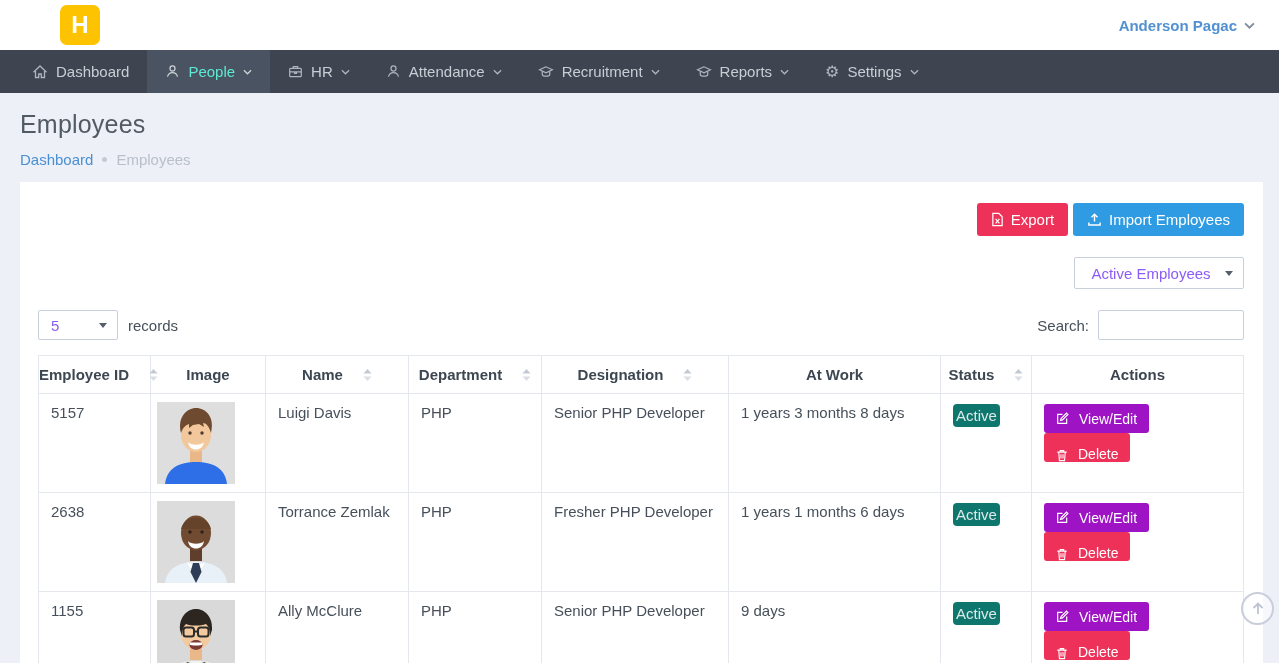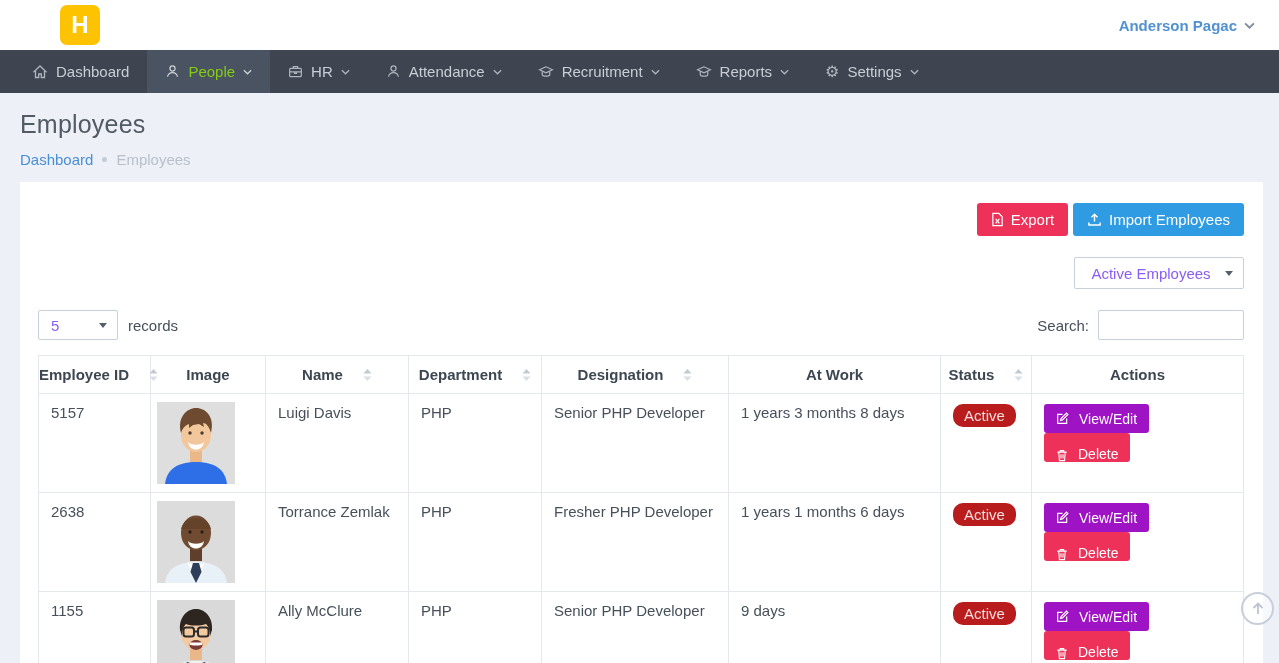--- a/index.html
+++ b/index.html
@@ -32,21 +32,21 @@
   
   .nav {
     height: 43px; background: #3e4551;
     display: flex; align-items: stretch; padding-left: 14px;
   }
   .nav-item {
     display: flex; align-items: center; gap: 8px;
     padding: 0 18px; color: #c9ced5; font-size: 15px;
     text-decoration: none; cursor: pointer; white-space: nowrap;
   }
-  .nav-item.active { background: #4a5361; color: #84cc16; }
+  .nav-item.active { background: #4a5361; color: #5eead4; }
   .nav-item svg { stroke: #aeb5bd; flex: 0 0 auto; }
   .nav-item.active svg { stroke: #ced3d9; }
   .nav-item .gear-glyph { font-size: 16px; color: #aeb5bd; line-height: 1; }
   
   .page-head { padding: 17px 20px 14px 20px; }
   .page-title { font-size: 25px; font-weight: 400; color: #525a63; letter-spacing: .2px; }
   .breadcrumb { margin-top: 12px; font-size: 15px; display: flex; align-items: center; gap: 9px; }
   .breadcrumb a { color: #4a8fd4; text-decoration: none; cursor: pointer; }
   .breadcrumb .sep { width: 5px; height: 5px; border-radius: 50%; background: #c5cbd6; display: inline-block; }
   .breadcrumb .current { color: #b9c0ca; }
@@ -94,22 +94,22 @@
   th {
     height: 38px; font-size: 15px; font-weight: 700; color: #3d4752;
     text-align: center; vertical-align: middle; cursor: pointer; white-space: nowrap;
   }
   th .th-inner { display: inline-flex; align-items: center; gap: 20px; justify-content: center; }
   .sort-icon { display: inline-flex; }
   td { height: 97px; vertical-align: top; padding: 10px 12px; font-size: 15px; color: #47505a; }
   td.img-cell { padding: 8px 6px; }
   .avatar { width: 78px; height: 82px; display: block; }
   .badge {
-    display: inline-block; background: #b91c1c; color: rgba(255,255,255,.85);
-    font-size: 15px; padding: 3px 11px; border-radius: 10px;
+    display: inline-block; background: #0f766e; color: rgba(255,255,255,.85);
+    font-size: 15px; padding: 3px 3px; border-radius: 4px;
   }
   .action-btn {
     border: none; border-radius: 3px; color: #fff; font-size: 14px; height: 29px;
     padding: 0 12px; display: inline-flex; align-items: center; gap: 10px;
     cursor: pointer; font-family: "Liberation Sans", sans-serif;
   }
   .btn-viewedit { background: #9e14c4; margin-right: 7px; }
   .btn-delete { background: #ee3158; align-items: flex-end; }
   
   .scroll-top {

